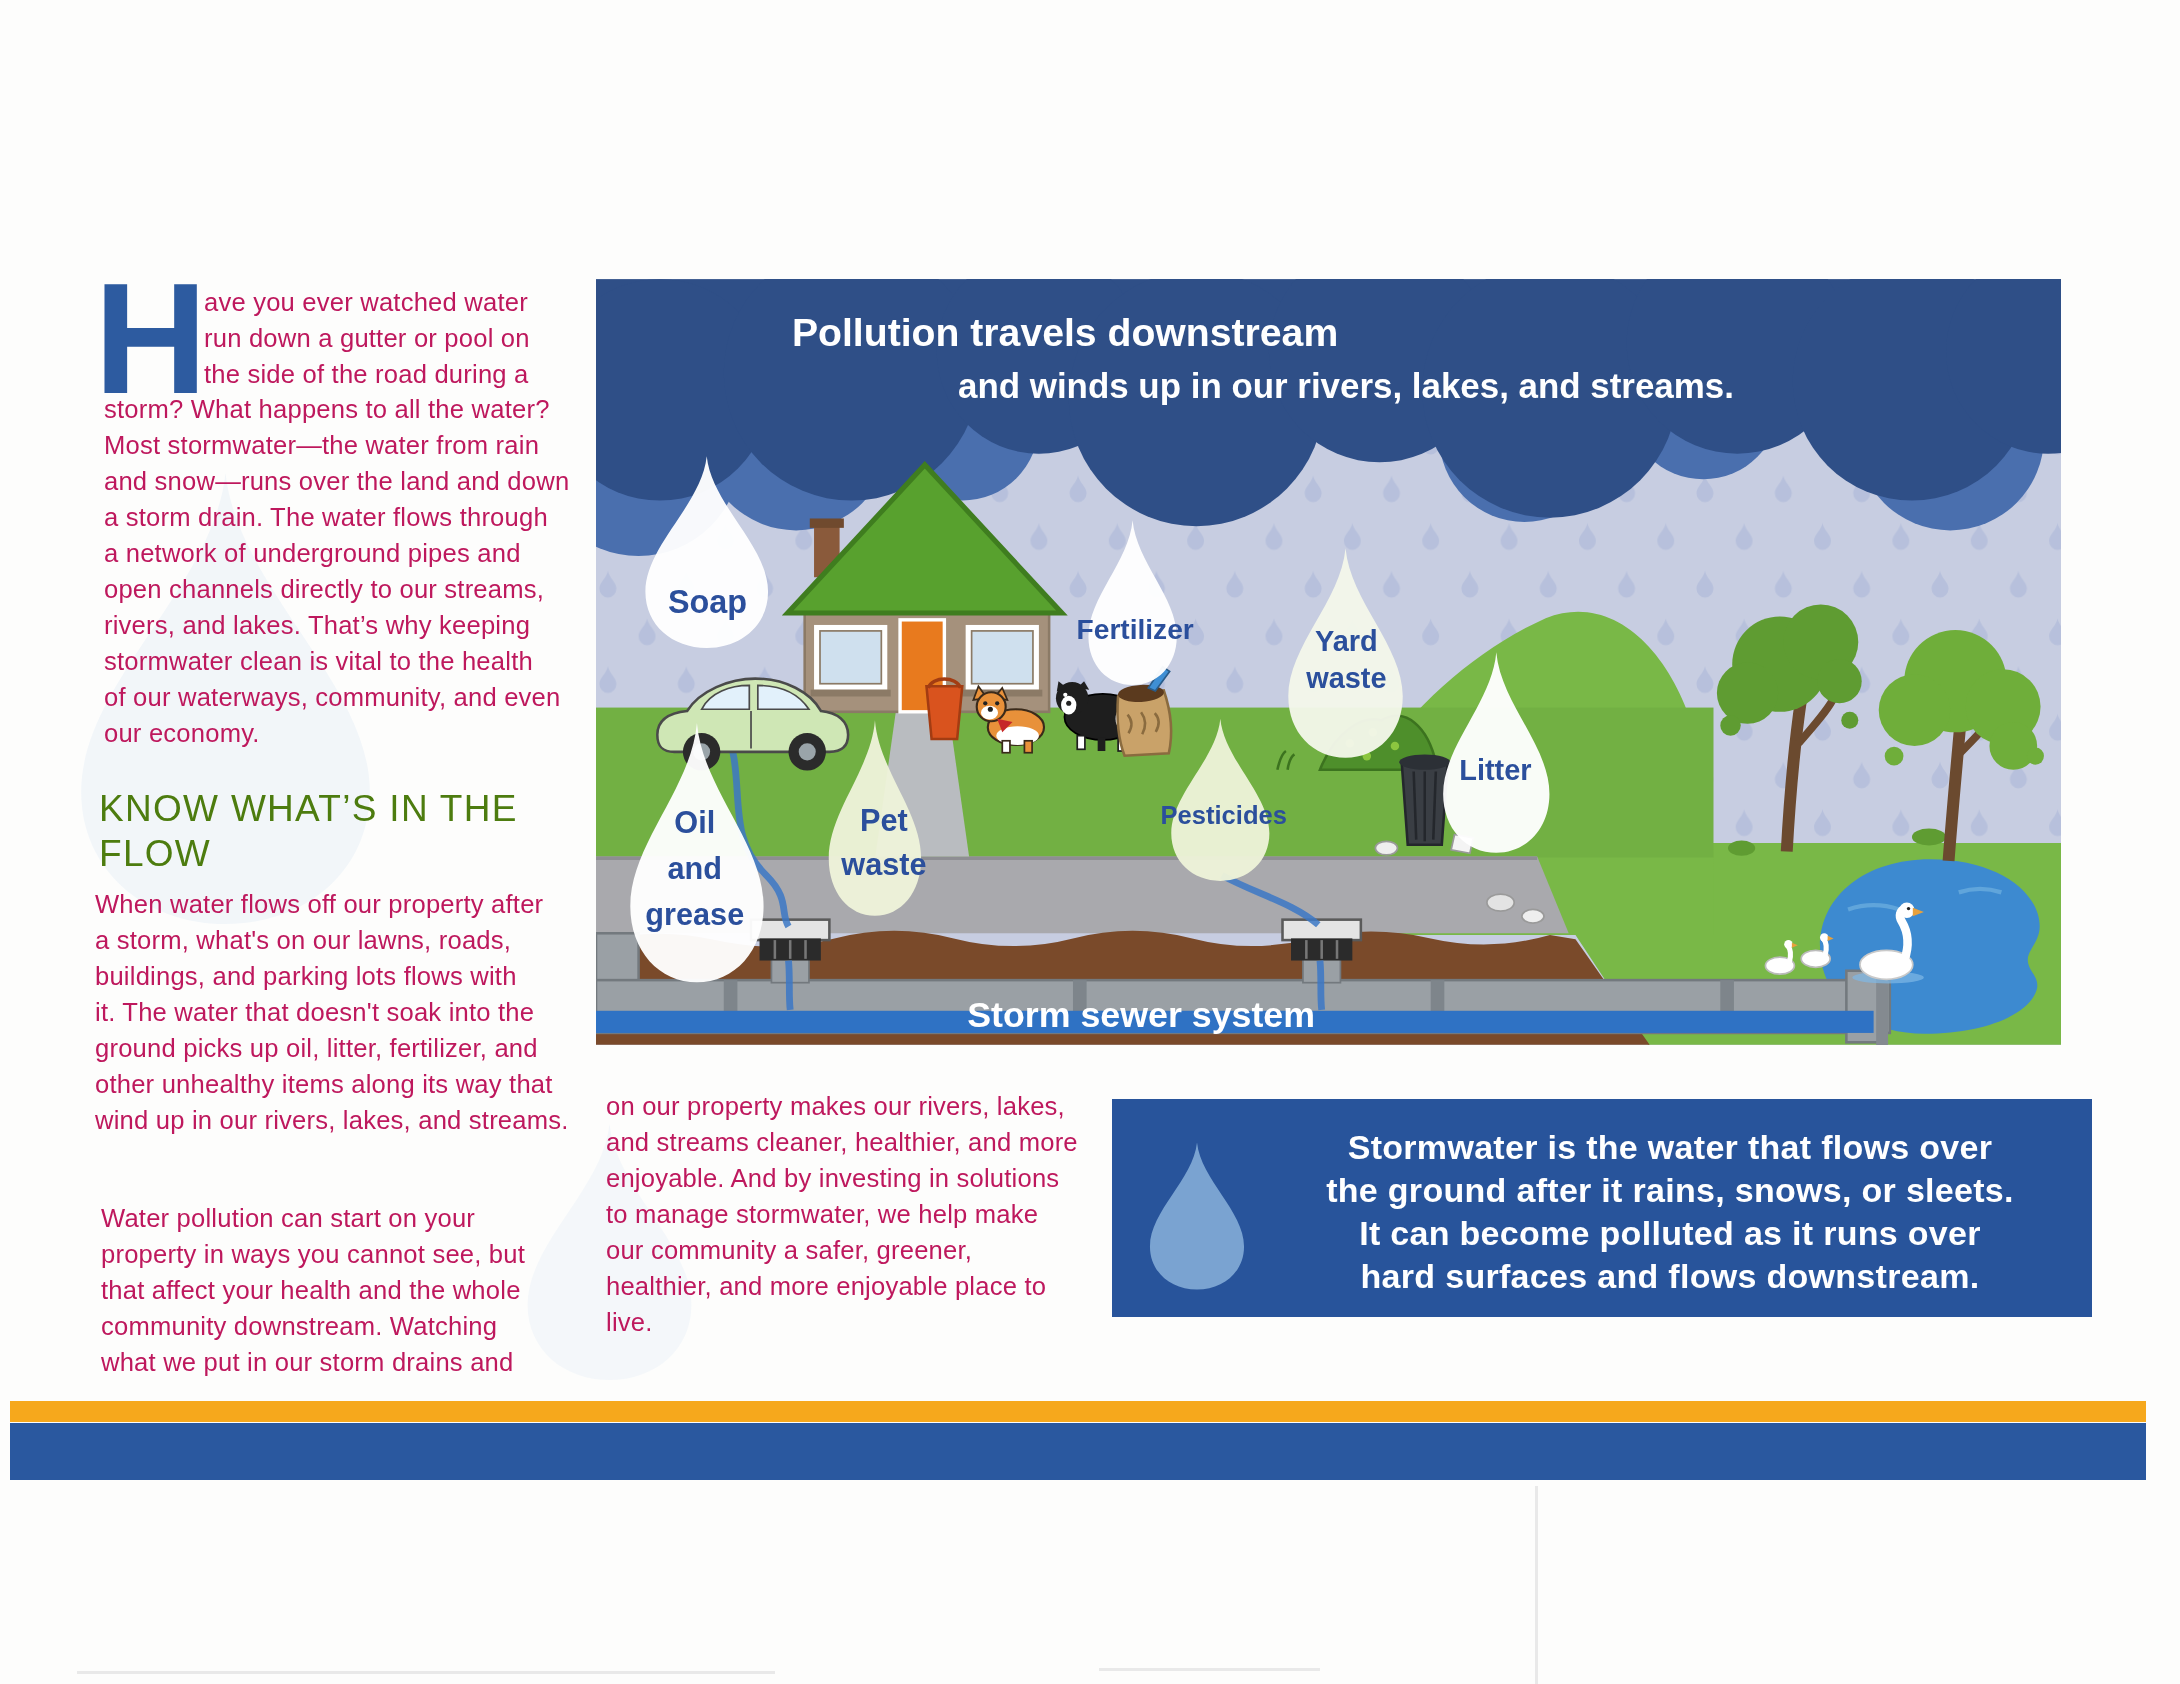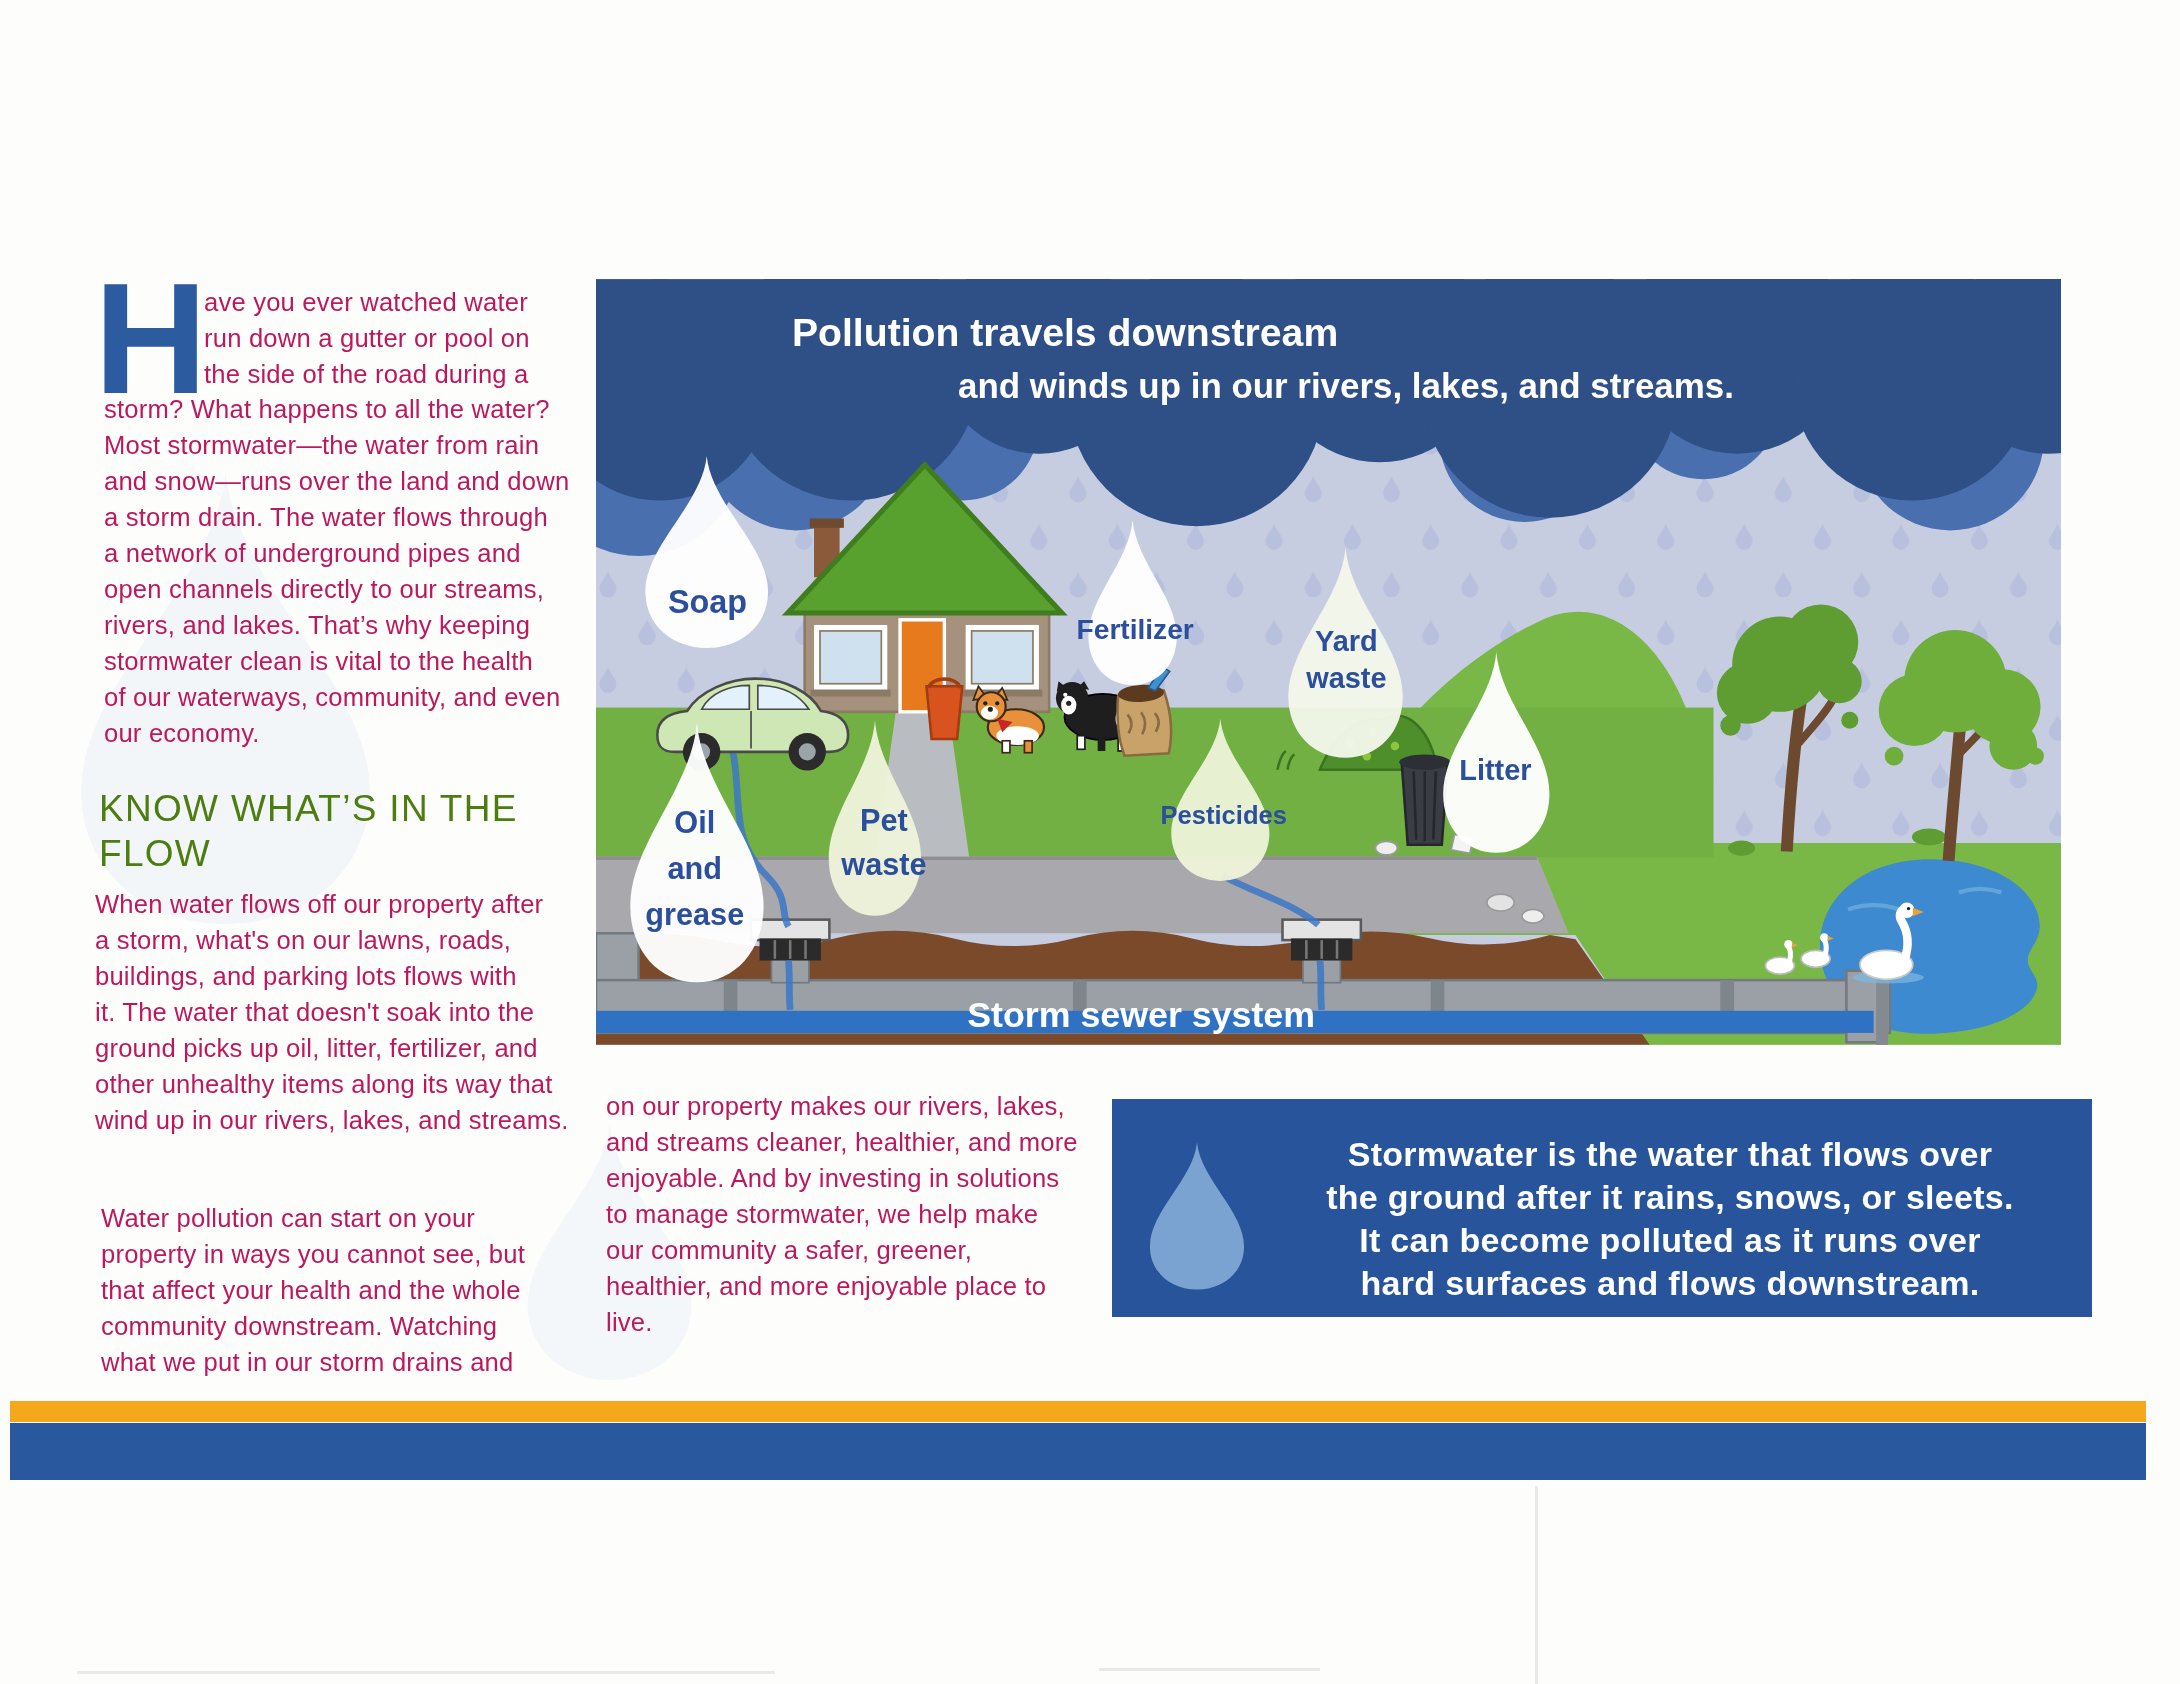--- a/index.html
+++ b/index.html
@@ -5,21 +5,21 @@
   html,body{margin:0;padding:0}
   body{width:2181px;height:1685px;position:relative;background:#fdfdfc;
        font-family:"Liberation Sans",sans-serif;overflow:hidden;color:#2f2f2f}
   .para{position:absolute;font-size:25.6px;line-height:36px;white-space:pre-line;
         letter-spacing:0.2px;color:#be185d}
   .dropcap{position:absolute;left:94px;top:274px;font-size:157px;line-height:129px;
            font-weight:bold;color:#2d5ba0}
   .heading{position:absolute;left:99px;top:786px;font-size:37px;line-height:45px;
            color:#4d7c0f;letter-spacing:1.3px;font-weight:400;white-space:pre-line}
   .callout{position:absolute;left:1112px;top:1099px;width:980px;height:218px;
-           background:#28549b;box-sizing:border-box;padding:34px 17px 0 153px}
+           background:#28549b;box-sizing:border-box;padding:27px 17px 0 153px}
   .callout-text{font-size:34px;line-height:43px;font-weight:bold;color:#fff;
            text-align:center;white-space:pre-line;letter-spacing:0.3px}
   .callout-drop{position:absolute;left:36px;top:36px}
   .stripe{position:absolute;left:10.2px;width:2136px}
   .stripe-yellow{top:1401px;height:21px;background:#f6a81c}
   .stripe-blue{top:1423px;height:57px;background:#2a589f}
   .illustration{position:absolute;left:596px;top:279px;width:1465px;height:766px}
   .watermark{position:absolute;pointer-events:none}
   .artifact{position:absolute;background:#d9d9d9;opacity:.55}
   svg{font-family:"Liberation Sans",sans-serif}

